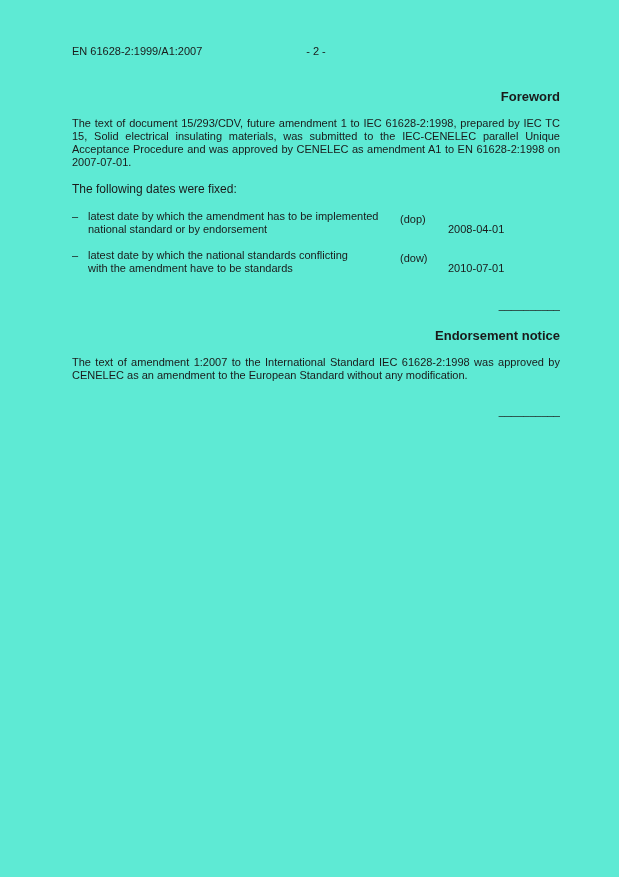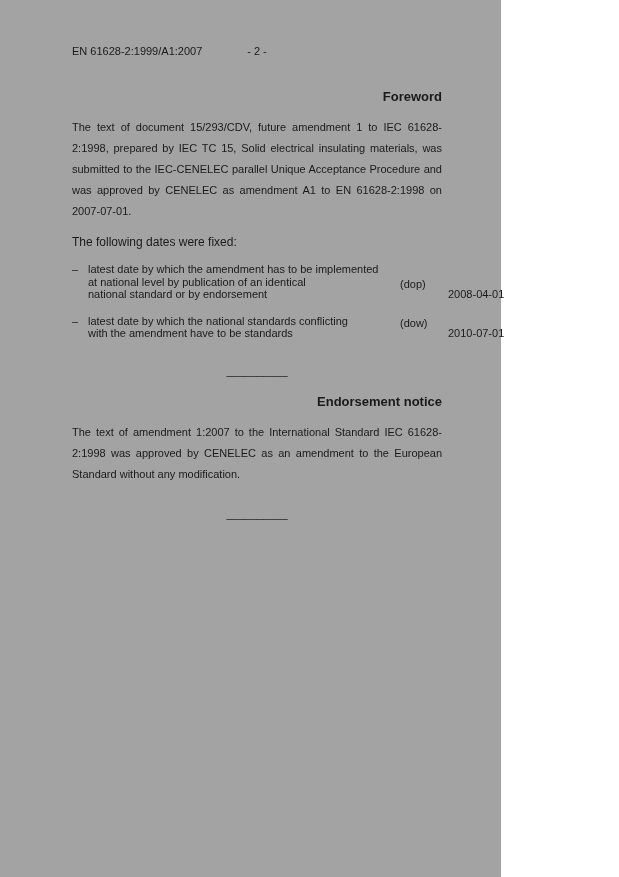--- a/index.html
+++ b/index.html
@@ -9,24 +9,24 @@
   }
   body {
     width: 619px;
     height: 877px;
     font-family: "Liberation Sans", sans-serif;
     color: #1a1a1a;
     -webkit-font-smoothing: antialiased;
   }
   .page {
     box-sizing: border-box;
-    width: 501px;
+    width: 619px;
     height: 877px;
     padding: 45px 59px 0 72px;
-    background: #a3a3a3;
+    background: #5eead4;
   }
   .header {
     position: relative;
     font-size: 11px;
     line-height: 13px;
     height: 13px;
   }
   .header-left {
     position: absolute;
     left: 0;
@@ -43,21 +43,21 @@
   .section-title {
     margin-top: 31px;
     text-align: right;
     font-weight: bold;
     font-size: 13px;
     line-height: 15px;
   }
   .para {
     margin-top: 13px;
     font-size: 11px;
-    line-height: 21px;
+    line-height: 13px;
     text-align: justify;
   }
   .intro {
     margin-top: 14px;
     font-size: 12px;
     line-height: 13px;
   }
   .dates-list {
     margin-top: 12px;
   }
@@ -83,21 +83,21 @@
     bottom: 10px;
   }
   .date-item .date-value {
     position: absolute;
     left: 376px;
     bottom: 0;
     white-space: nowrap;
   }
   .separator {
     margin-top: 22px;
-    text-align: center;
+    text-align: right;
     font-size: 11px;
     line-height: 11px;
     letter-spacing: 0;
     color: #1a1a1a;
   }
   .separator-1 {
     margin-top: 26px;
   }
   .separator-2 {
     margin-top: 24px;
@@ -120,21 +120,20 @@
 
   <div class="para">The text of document 15/293/CDV, future amendment 1 to IEC 61628-2:1998, prepared by IEC TC 15, Solid electrical insulating materials, was submitted to the IEC-CENELEC parallel Unique Acceptance Procedure and was approved by CENELEC as amendment A1 to EN 61628-2:1998 on 2007-07-01.</div>
 
   <div class="intro">The following dates were fixed:</div>
 
   <div class="dates-list">
 
     <div class="date-item">
       <span class="marker">–</span>
       <span class="line">latest date by which the amendment has to be implemented</span>
-      <span class="line">at national level by publication of an identical</span>
       <span class="line">national standard or by endorsement</span>
       <span class="code">(dop)</span>
       <span class="date-value">2008-04-01</span>
     </div>
 
     <div class="date-item">
       <span class="marker">–</span>
       <span class="line">latest date by which the national standards conflicting</span>
       <span class="line">with the amendment have to be standards</span>
       <span class="code">(dow)</span>

